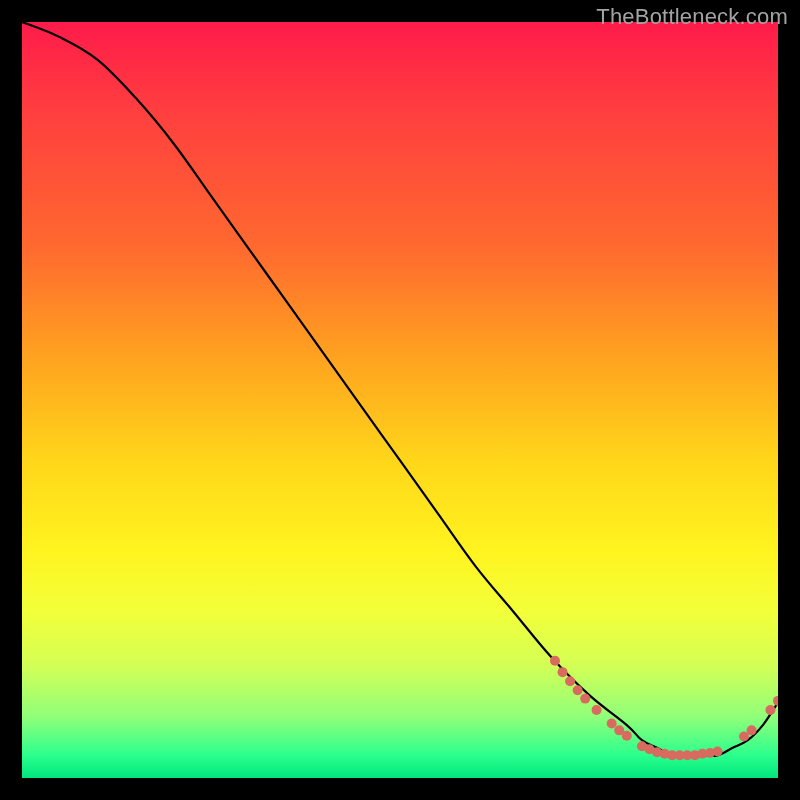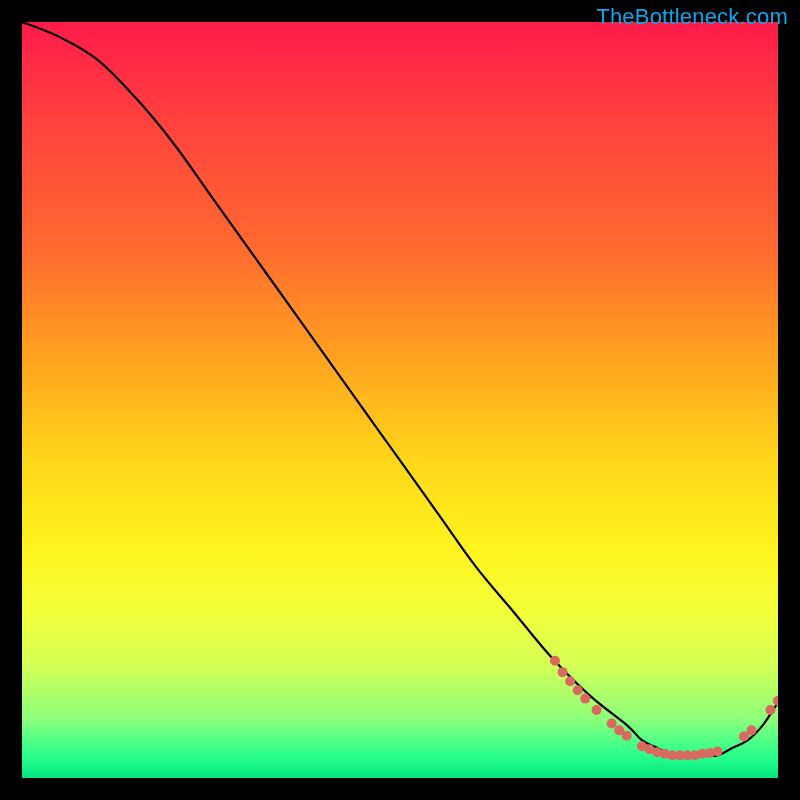--- a/index.html
+++ b/index.html
@@ -15,21 +15,21 @@
     width: 800px;
     height: 800px;
     background: #000;
   }
   .watermark {
     position: absolute;
     top: 4px;
     right: 12px;
     font-family: Arial, Helvetica, sans-serif;
     font-size: 22px;
-    color: #0ea5e9;
+    color: #a3a3a3;
     letter-spacing: 0.2px;
     z-index: 4;
   }
   .plot-area {
     position: absolute;
     left: 22px;
     top: 22px;
     width: 756px;
     height: 756px;
     

